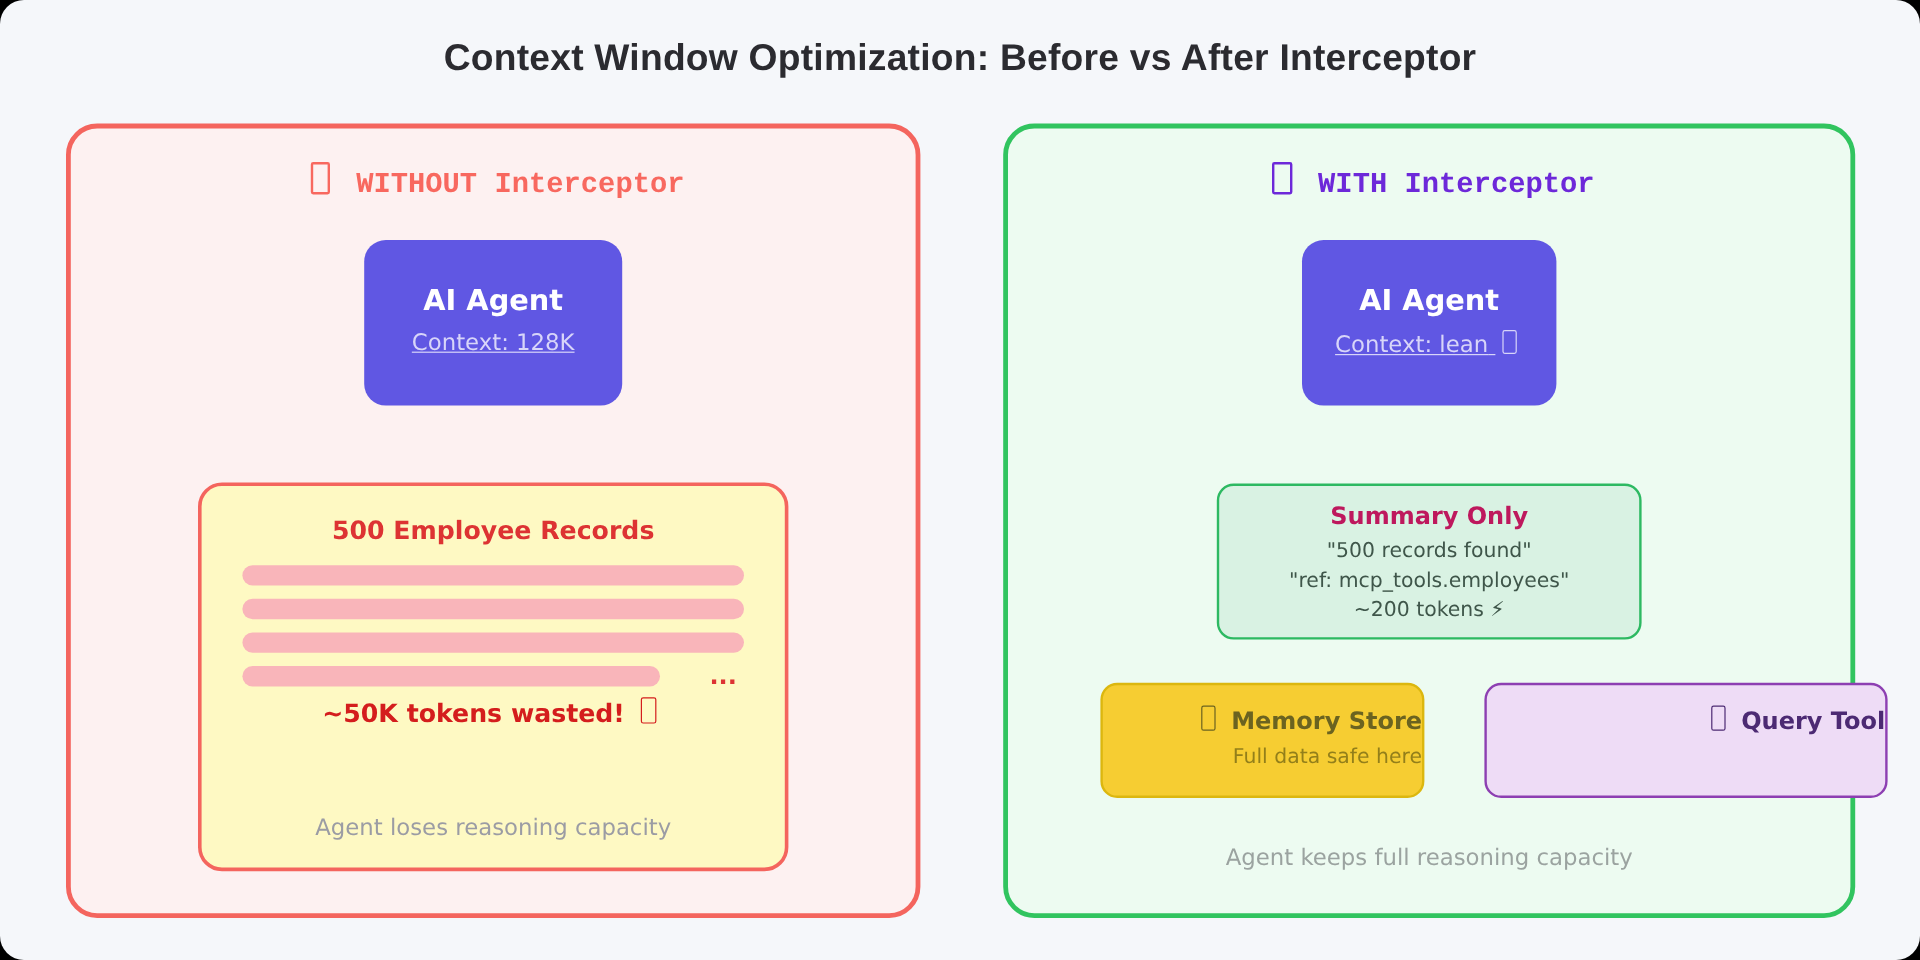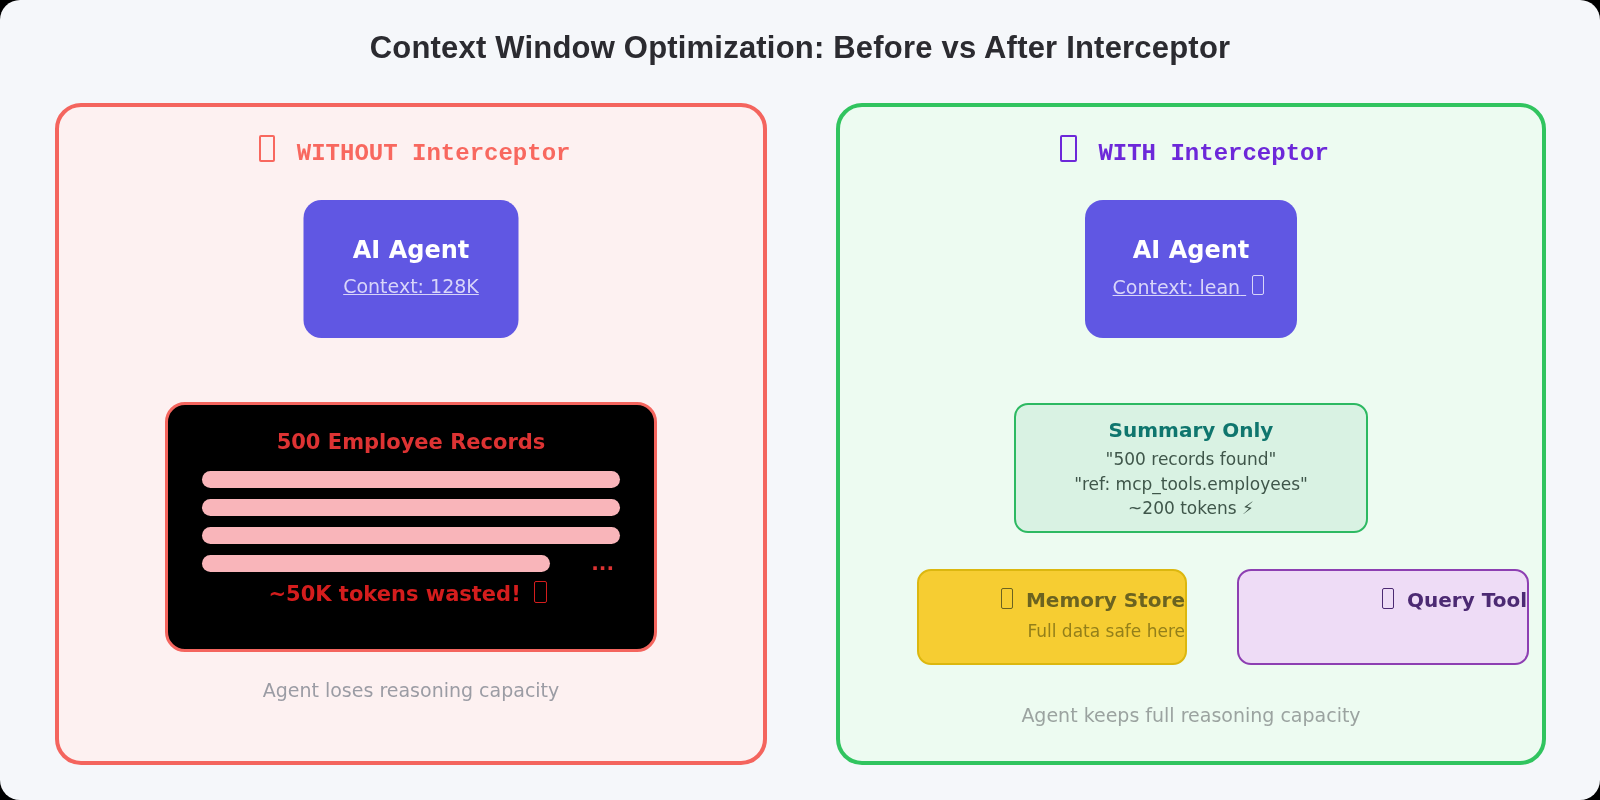--- a/index.html
+++ b/index.html
@@ -43,22 +43,22 @@
     height:138px; background:#6057e3; border-radius:18px;
     color:#fff; text-align:center; padding-top:36px; box-sizing:border-box;
   }
   .agent-left  { width:215px; }
   .agent-right { width:212px; }
   .agent-name    { font-size:24px; font-weight:bold; line-height:29px; }
   .agent-context { margin-top:10px; font-size:19px; color:#d8d5f9; line-height:22px;text-decoration:underline; }
 
   .records-box {
     position:absolute; top:295px; left:50%; transform:translateX(-50%);
-    width:492px; height:250px; box-sizing:border-box;
-    background:#000000; border:3px solid #f4655e; border-radius:20px;
+    width:492px; height:324px; box-sizing:border-box;
+    background:#fef9c3; border:3px solid #f4655e; border-radius:20px;
     text-align:center; padding-top:24px;
   }
   .records-title { font-size:21px; font-weight:bold; color:#dd3333; line-height:26px; }
   .records-sub   { margin-top:10px; font-size:18px; color:#e05c5c; line-height:22px; }
   .bars { margin:16px auto 0; width:418px; }
   .bar  { height:17px; border-radius:8.5px; background:#f9b5ba; margin-bottom:11px; }
   .bar-row { display:flex; align-items:center; }
   .bar.short { width:348px; margin-bottom:0; }
   .ellipsis { margin-left:auto; margin-right:6px; color:#dd3333; font-weight:bold;
               font-size:20px; line-height:17px; }
@@ -70,30 +70,30 @@
   }
   .caption-left  { top:572px; }
   .caption-right { top:597px; color:#9ba3a0; }
 
   .summary-box {
     position:absolute; top:296px; left:50%; transform:translateX(-50%);
     width:354px; height:130px; box-sizing:border-box;
     background:#d9f2e3; border:2.5px solid #2db962; border-radius:14px;
     text-align:center; padding-top:13px;
   }
-  .summary-title { font-size:20px; font-weight:bold; color:#0f766e; line-height:24px; }
+  .summary-title { font-size:20px; font-weight:bold; color:#be185d; line-height:24px; }
   .summary-lines { margin-top:5px; }
   .summary-line  { font-size:17px; line-height:24.5px; color:#3f564a; }
 
   .tool-box {
     position:absolute; top:462px; height:96px; box-sizing:border-box;
     border-radius:14px; text-align:right; padding-top:17px;margin-left:24px;
   }
   .memory-box { left:53px;  width:270px; background:#f6cd32; border:2px solid #dcb70f; }
-  .query-box  { left:373px; width:292px; background:#eedcf6; border:2.5px solid #8d3fb2; }
+  .query-box  { left:373px; width:336px; background:#eedcf6; border:2.5px solid #8d3fb2; }
   .tool-title { font-size:20px; font-weight:bold; line-height:24px; }
   .memory-box .tool-title { color:#6b6320; }
   .query-box  .tool-title { color:#4c2a73; }
   .tool-sub { margin-top:9px; font-size:17px; line-height:20px; }
   .memory-box .tool-sub { color:#937f1a; }
   .query-box  .tool-sub { color:#8544a8; }
 </style>
 </head>
 <body>
 

